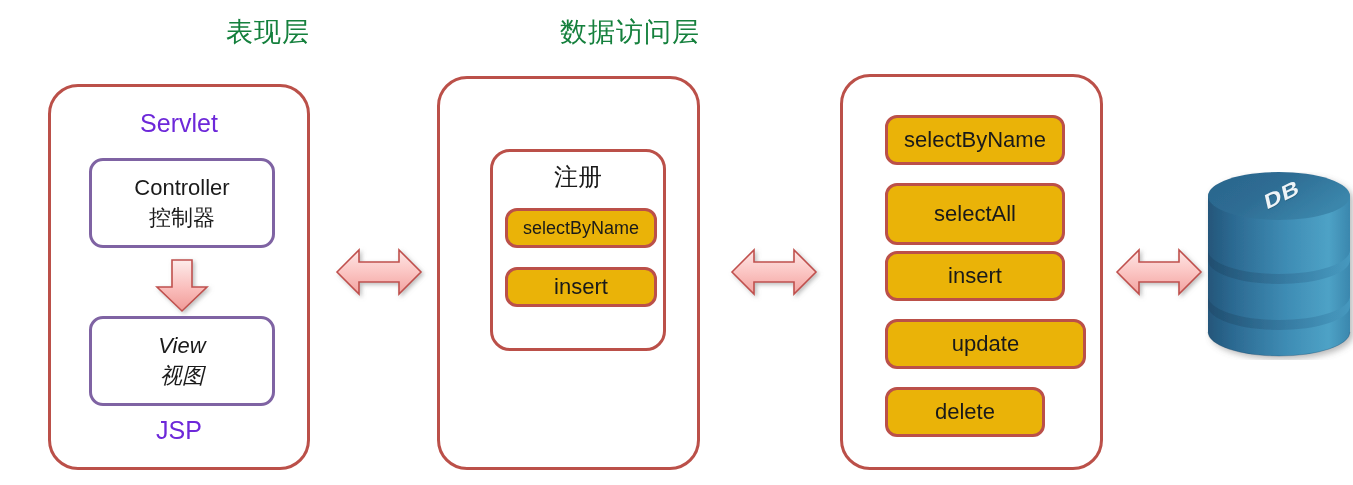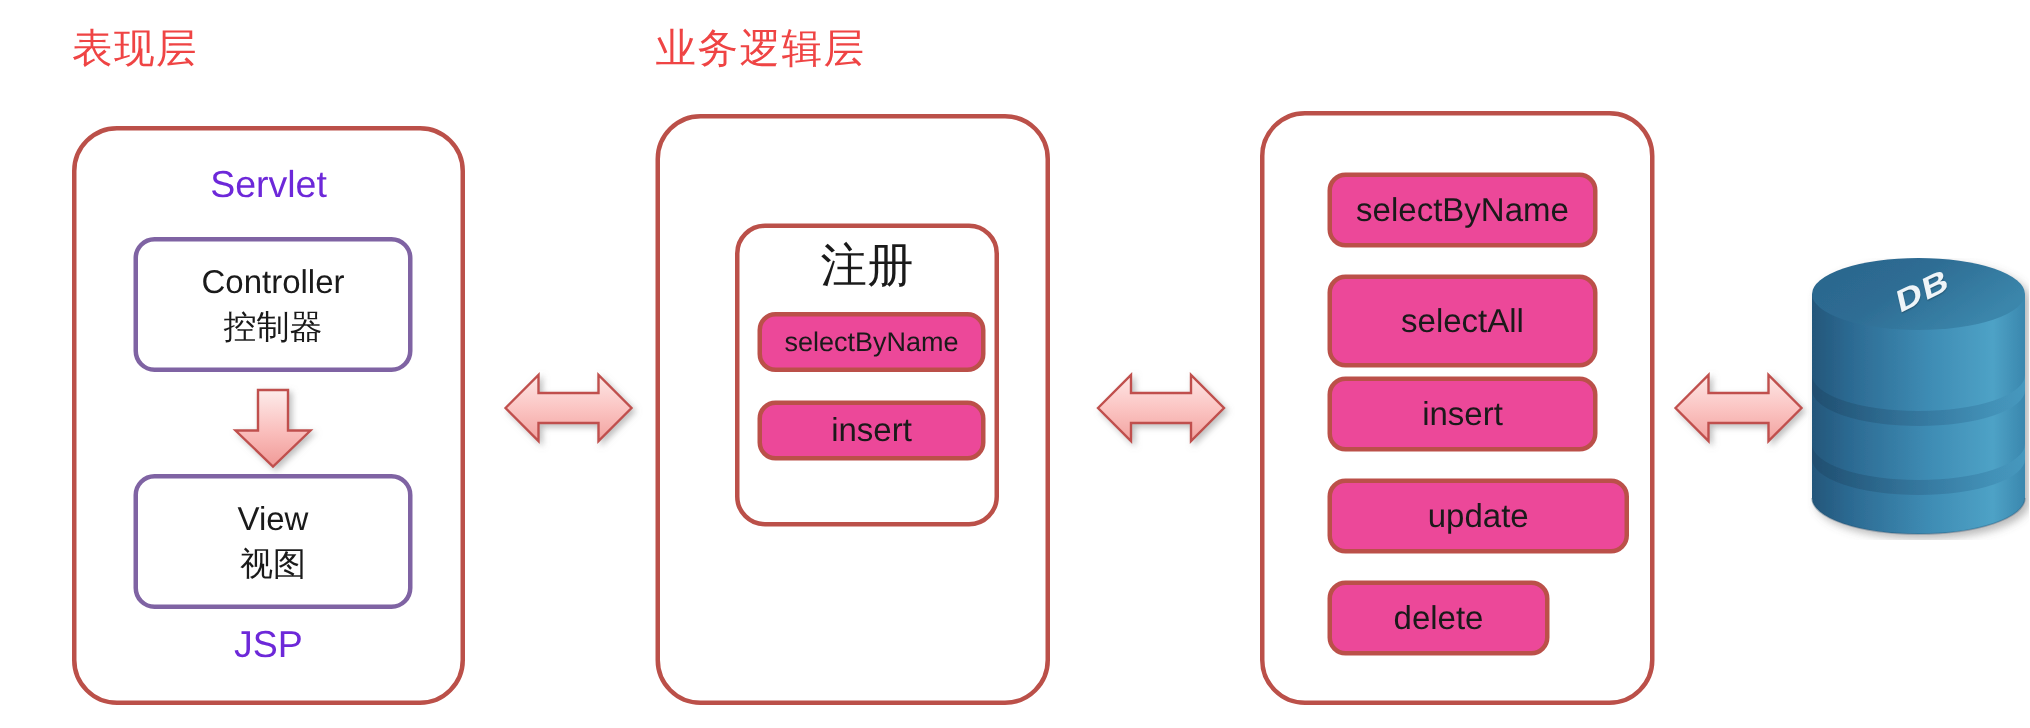--- a/index.html
+++ b/index.html
@@ -13,24 +13,24 @@
     width: 1353px;
     height: 485px;
     background: #ffffff;
     font-family: "Liberation Sans", "DejaVu Sans", sans-serif;
     overflow: hidden;
   }
 
   
   .col-title {
     position: absolute;
-    text-align: left;
+    text-align: right;
     font-size: 27px;
     line-height: 32px;
-    color: #ef4444;
+    color: #15803d;
     letter-spacing: 1px;
     white-space: nowrap;
   }
 
   
   .layer-box {
     position: absolute;
     box-sizing: border-box;
     border: 3px solid #bb5049;
     border-radius: 30px;
@@ -66,21 +66,21 @@
     color: #1a1a1a;
     white-space: nowrap;
   }
 
   
   .red-box {
     position: absolute;
     box-sizing: border-box;
     border: 3px solid #bb5049;
     border-radius: 12px;
-    background: #ec4899;
+    background: #eab308;
     display: flex;
     align-items: center;
     justify-content: center;
   }
   .red-box .line {
     font-size: 22px;
     line-height: 26px;
     color: #1a1a1a;
     white-space: nowrap;
   }
@@ -94,21 +94,21 @@
     box-sizing: border-box;
     border: 3px solid #bb5049;
     border-radius: 20px;
     background: #ffffff;
   }
   .group-title {
     position: absolute;
     width: 100%;
     top: 10px;
     text-align: center;
-    font-size: 31px;
+    font-size: 24px;
     line-height: 30px;
     color: #1a1a1a;
     white-space: nowrap;
   }
 
   
   .arrow {
     position: absolute;
   }
   .arrow svg { display: block; overflow: visible; }
@@ -127,21 +127,21 @@
     white-space: nowrap;
     pointer-events: none;
   }
 </style>
 </head>
 <body>
 
 <div id="canvas">
 
   <div class="col-title" style="left:48px; top:16px; width:262px;">表现层</div>
-  <div class="col-title" style="left:437px; top:16px; width:263px;">业务逻辑层</div>
+  <div class="col-title" style="left:437px; top:16px; width:263px;">数据访问层</div>
 
   <div class="layer-box" style="left:48px; top:84px; width:262px; height:386px;">
 
     <div class="layer-label" style="top:22px;">Servlet</div>
 
     <div class="purple-box" style="left:38px; top:71px; width:186px; height:90px;">
       <span class="line">Controller</span>
       <span class="line">控制器</span>
     </div>
 
@@ -154,21 +154,21 @@
             <stop offset="100%" stop-color="#f09a97"></stop>
           </linearGradient>
           <filter id="shDown" x="-30%" y="-30%" width="180%" height="180%">
             <feDropShadow dx="2" dy="2" stdDeviation="2" flood-color="#888" flood-opacity="0.55"></feDropShadow>
           </filter>
         </defs>
         <polygon points="18,1 38,1 38,28 53,28 28,52 3,28 18,28" fill="url(#gradDown)" stroke="#c0504d" stroke-width="1.6" filter="url(#shDown)"></polygon>
       </svg>
     </div>
 
-    <div class="purple-box" style="left:38px; top:229px; width:186px; height:90px;">
+    <div class="purple-box" style="left:38px; top:229px; width:186px; height:90px;font-style:italic;">
       <span class="line">View</span>
       <span class="line">视图</span>
     </div>
 
     <div class="layer-label" style="top:329px;">JSP</div>
   </div>
 
   <div class="arrow" style="left:335px; top:245px; width:88px; height:56px;">
     <svg width="88" height="56" viewBox="0 0 88 56">
       <defs>
@@ -227,21 +227,21 @@
     </div>
 
     <div class="red-box" style="left:42px; top:174px; width:180px; height:50px;">
       <span class="line">insert</span>
     </div>
 
     <div class="red-box" style="left:42px; top:242px; width:201px; height:50px;">
       <span class="line">update</span>
     </div>
 
-    <div class="red-box" style="left:42px; top:310px; width:148px; height:50px;">
+    <div class="red-box" style="left:42px; top:310px; width:160px; height:50px;">
       <span class="line">delete</span>
     </div>
   </div>
 
   <div class="arrow" style="left:1115px; top:245px; width:88px; height:56px;">
     <svg width="88" height="56" viewBox="0 0 88 56">
       <defs>
         <linearGradient id="gradA3" x1="0" y1="0" x2="0" y2="1">
           <stop offset="0%" stop-color="#fde7e6"></stop>
           <stop offset="50%" stop-color="#fbc5c3"></stop>

